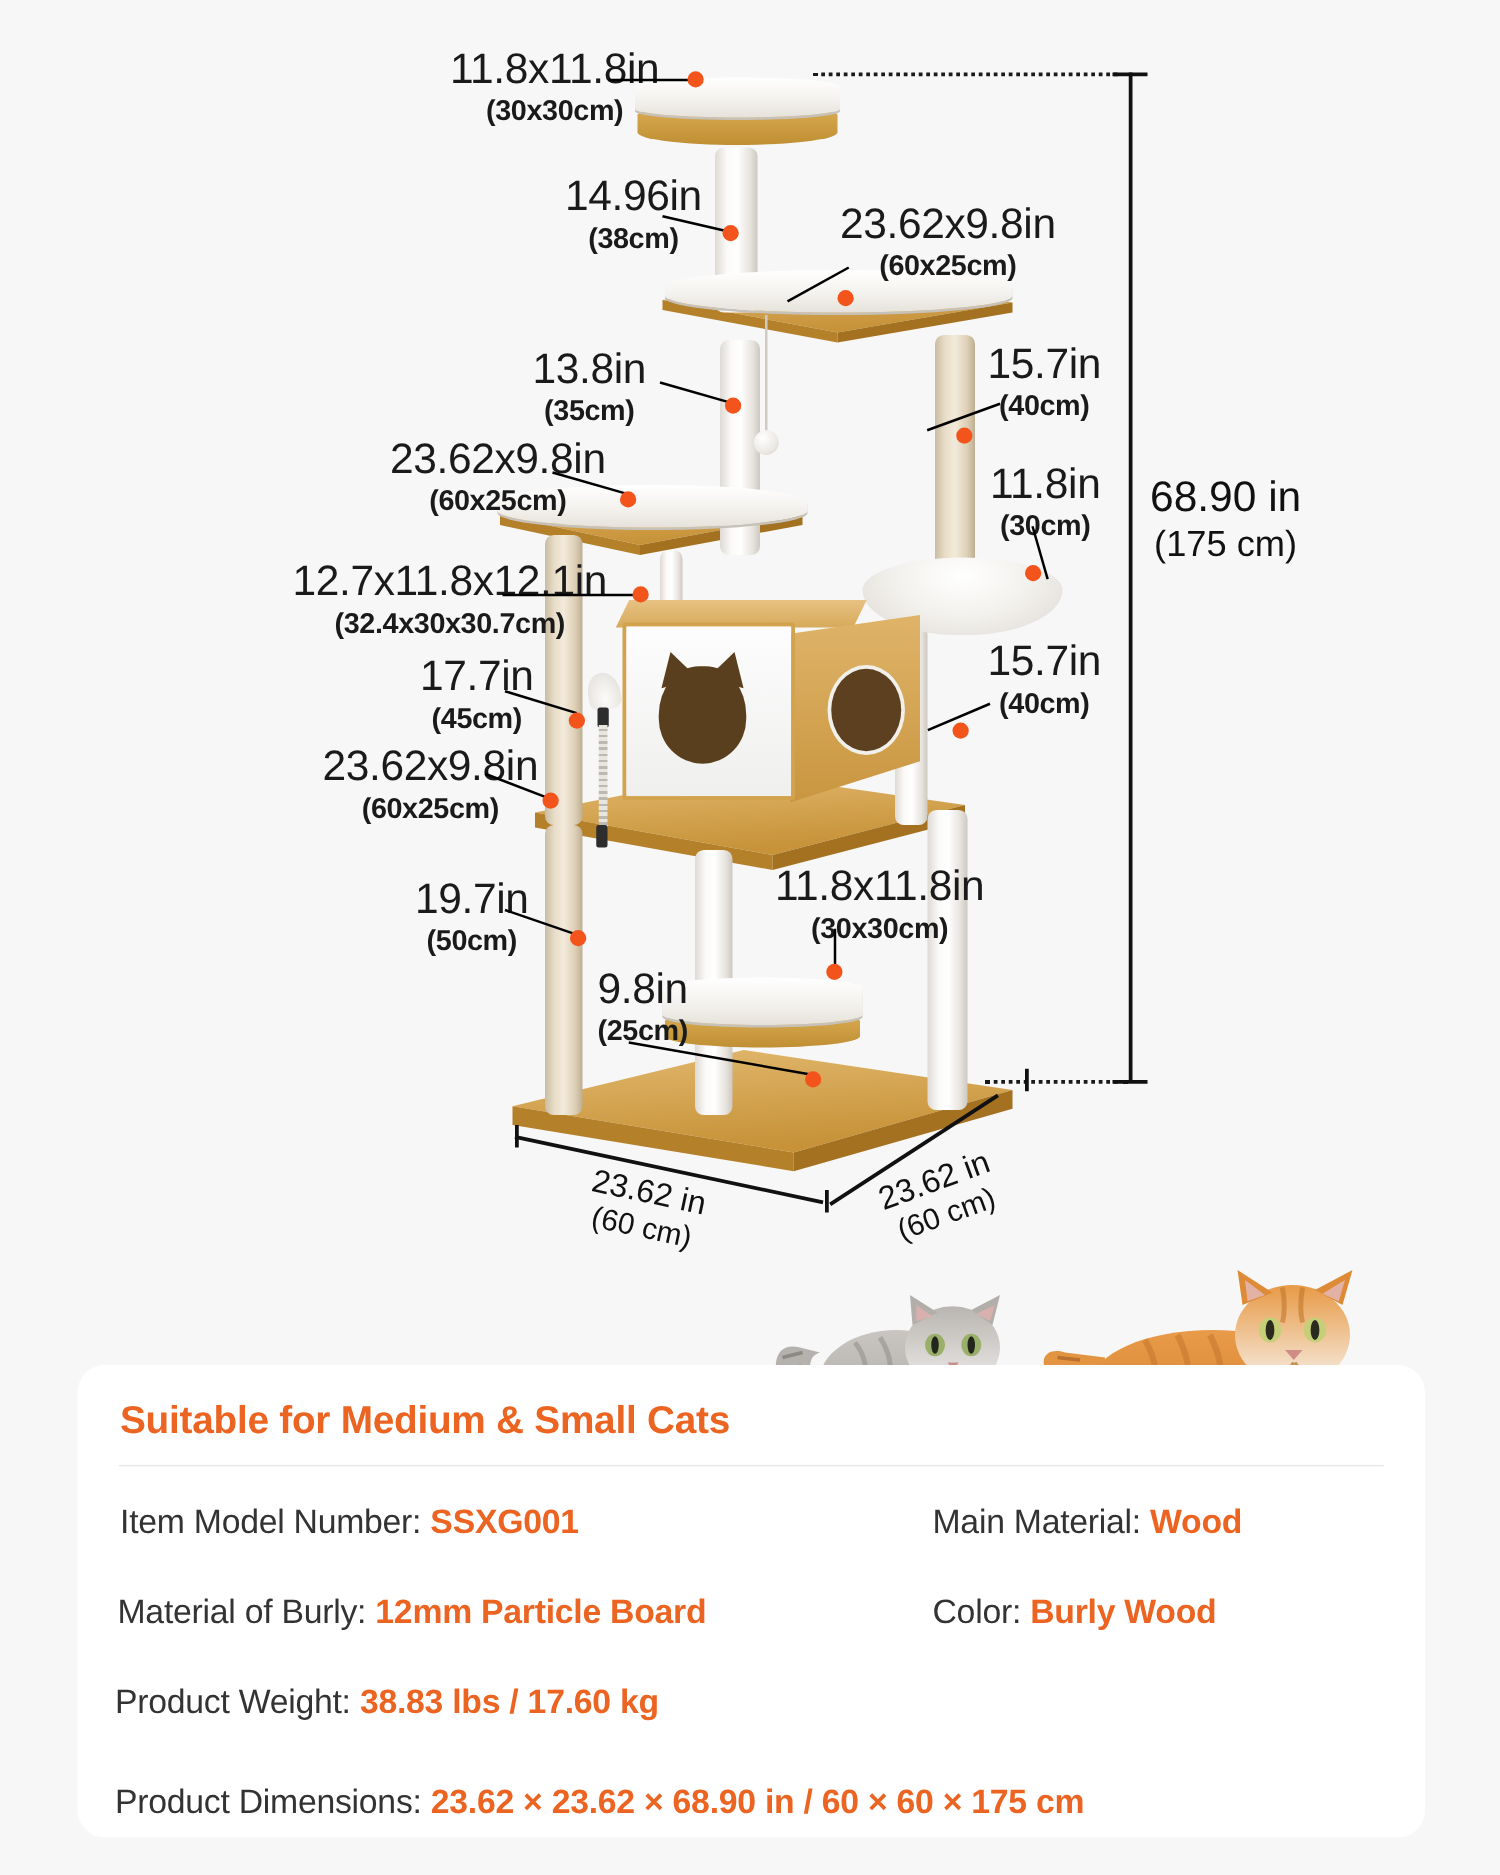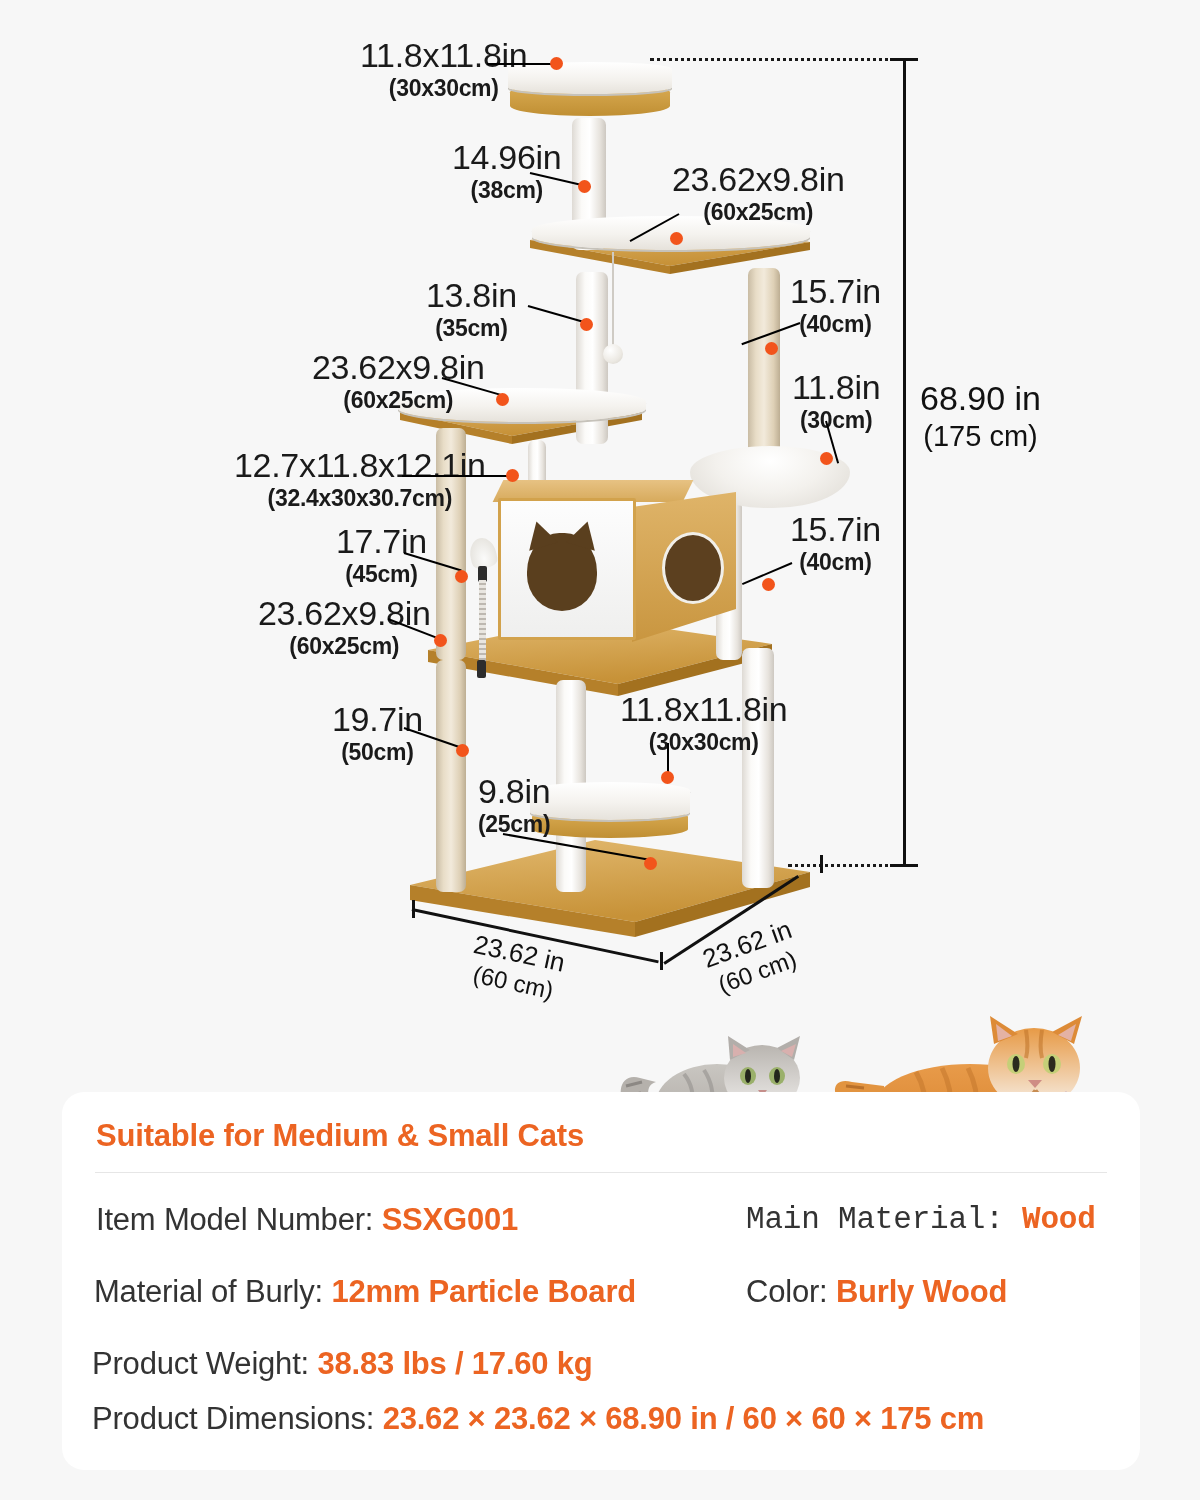--- a/index.html
+++ b/index.html
@@ -105,21 +105,21 @@
   
   #spec-card {
     position: absolute; left: 62px; top: 1092px; width: 1078px; height: 378px;
     background: #ffffff; border-radius: 22px;
   }
   #spec-title {
     position: absolute; left: 34px; top: 26px;
     font-size: 31px; font-weight: 700; color: #ec6422; letter-spacing: -0.2px;
   }
   #spec-divider { position: absolute; left: 33px; top: 80px; width: 1012px; height: 1px; background: #e6e6e6; }
-  .spec-row { position: absolute; font-size: 31px; color: #333333; letter-spacing: -0.2px; white-space: nowrap; text-align: right; }
+  .spec-row { position: absolute; font-size: 27px; color: #333333; letter-spacing: -0.2px; white-space: nowrap; text-align: right; }
   .spec-row .val { color: #ec6422; font-weight: 700; }
   .spec-row .lbl { font-weight: 400; }
 </style>
 </head>
 <body>
 
 <div id="page">
 
   <div id="product">
 
@@ -414,34 +414,34 @@
   </svg>
 
   <div id="spec-card">
     <div id="spec-title">Suitable for Medium &amp; Small Cats</div>
     <div id="spec-divider"></div>
 
     <div class="spec-row" style="left:34px;top:110px;">
       <span class="lbl">Item Model Number: </span><span class="val">SSXG001</span>
     </div>
 
-    <div class="spec-row" style="left:684px;top:110px;font-family:Liberation Mono, monospace;">
+    <div class="spec-row" style="left:684px;top:110px;">
       <span class="lbl">Main Material: </span><span class="val">Wood</span>
     </div>
 
     <div class="spec-row" style="left:32px;top:182px;">
       <span class="lbl">Material of Burly: </span><span class="val">12mm Particle Board</span>
     </div>
 
     <div class="spec-row" style="left:684px;top:182px;">
       <span class="lbl">Color: </span><span class="val">Burly Wood</span>
     </div>
 
     <div class="spec-row" style="left:30px;top:254px;">
       <span class="lbl">Product Weight: </span><span class="val">38.83 lbs / 17.60 kg</span>
     </div>
 
-    <div class="spec-row" style="left:30px;top:309px;">
+    <div class="spec-row" style="left:30px;top:334px;">
       <span class="lbl">Product Dimensions: </span><span class="val">23.62 × 23.62 × 68.90 in / 60 × 60 × 175 cm</span>
     </div>
   </div>
 
 </div>
 
 </body></html>

